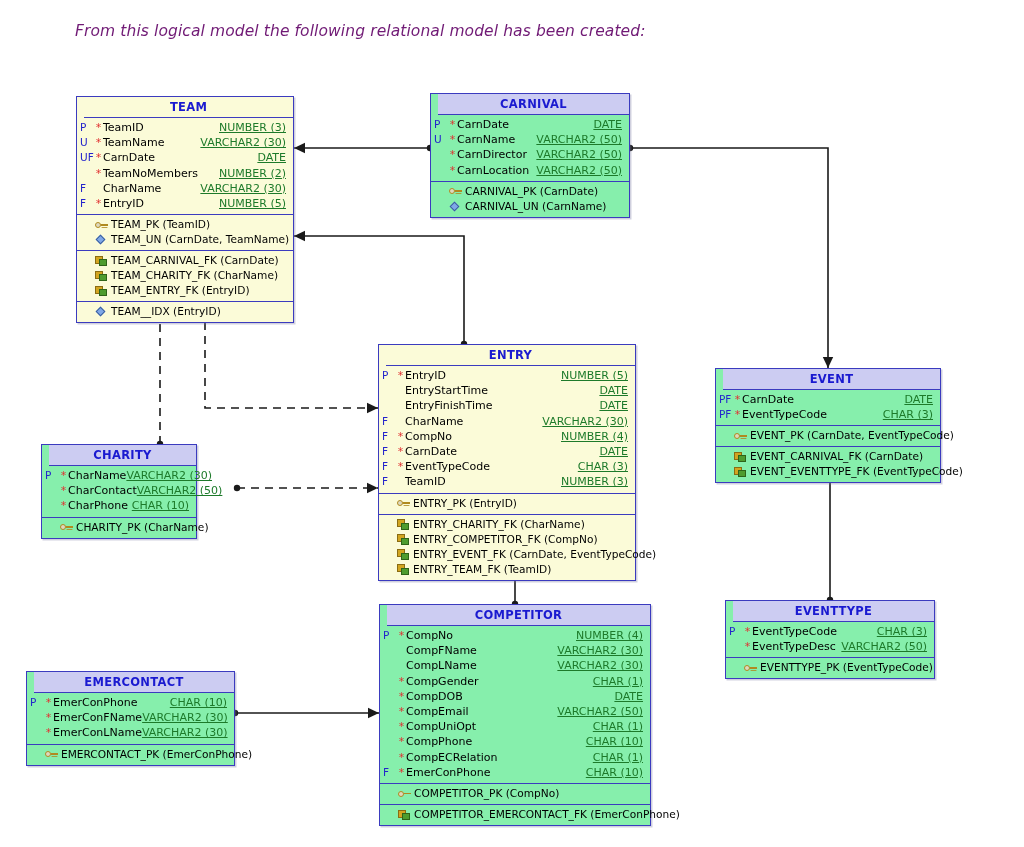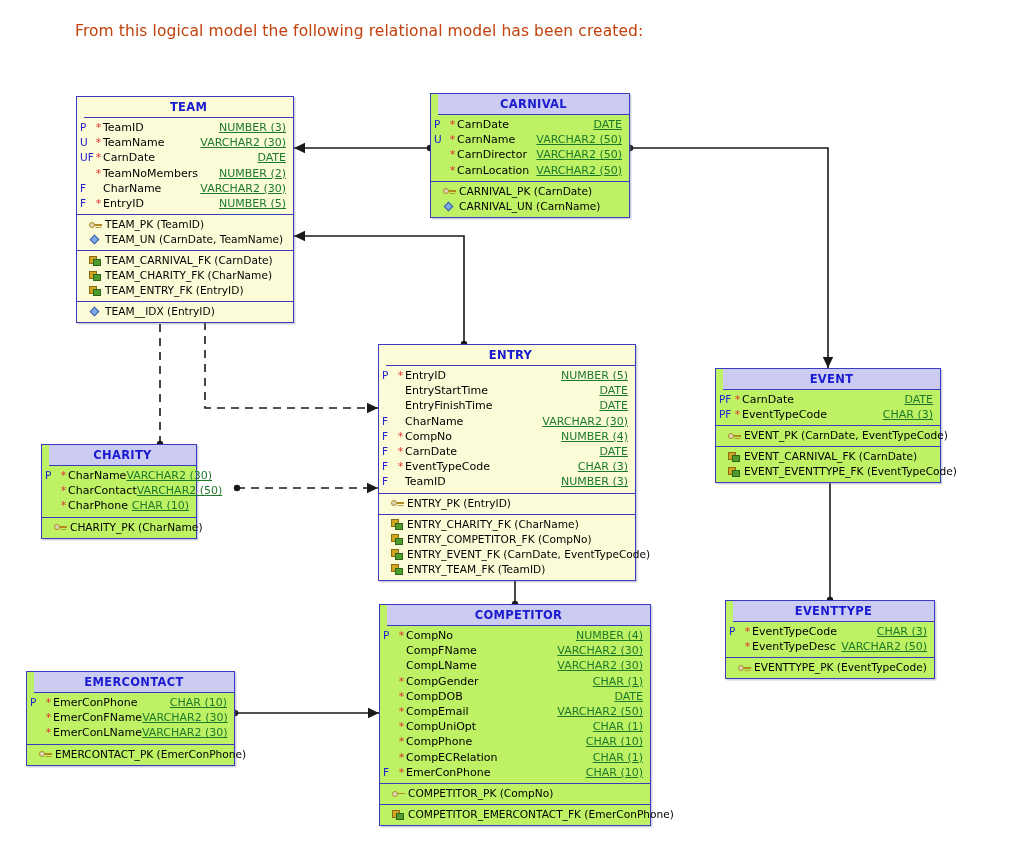--- a/index.html
+++ b/index.html
@@ -15,39 +15,40 @@
     font-family: "DejaVu Sans", "Liberation Sans", sans-serif;
     overflow: hidden;
   }
 
   
   #caption {
     position: absolute;
     left: 75px;
     top: 22px;
     font-size: 15.5px;
-    color: #c2410c;
+    color: #701a75;
     white-space: nowrap;
     letter-spacing: 0.1px;
+    font-style: italic;
   }
 
   
   #wires {
     position: absolute;
     left: 0; top: 0;
     width: 1024px; height: 847px;
     pointer-events: none;
   }
 
   
   .entity {
     position: absolute;
     border: 1.3px solid #3b3bbf;
     box-sizing: border-box;
-    background: #bef264;
+    background: #86efac;
     box-shadow: 1.5px 1.5px 0 rgba(120,120,160,0.35);
     z-index: 5;
   }
   .entity.yellow { background: #fbfbd8; }
 
   .ent-title {
     text-align: center;
     font-weight: bold;
     font-size: 11.5px;
     color: #1a1ad0;
@@ -101,21 +102,21 @@
   }
 
   
   .cons {
     display: flex;
     align-items: center;
     font-size: 10.6px;
     line-height: 15px;
     color: #000;
     white-space: nowrap;
-    padding-left: 12px;
+    padding-left: 18px;
   }
   .cons-label { padding-left: 3px; }
 
   
   .ico {
     flex: 0 0 auto;
     width: 13px;
     height: 11px;
     position: relative;
     display: inline-block;

